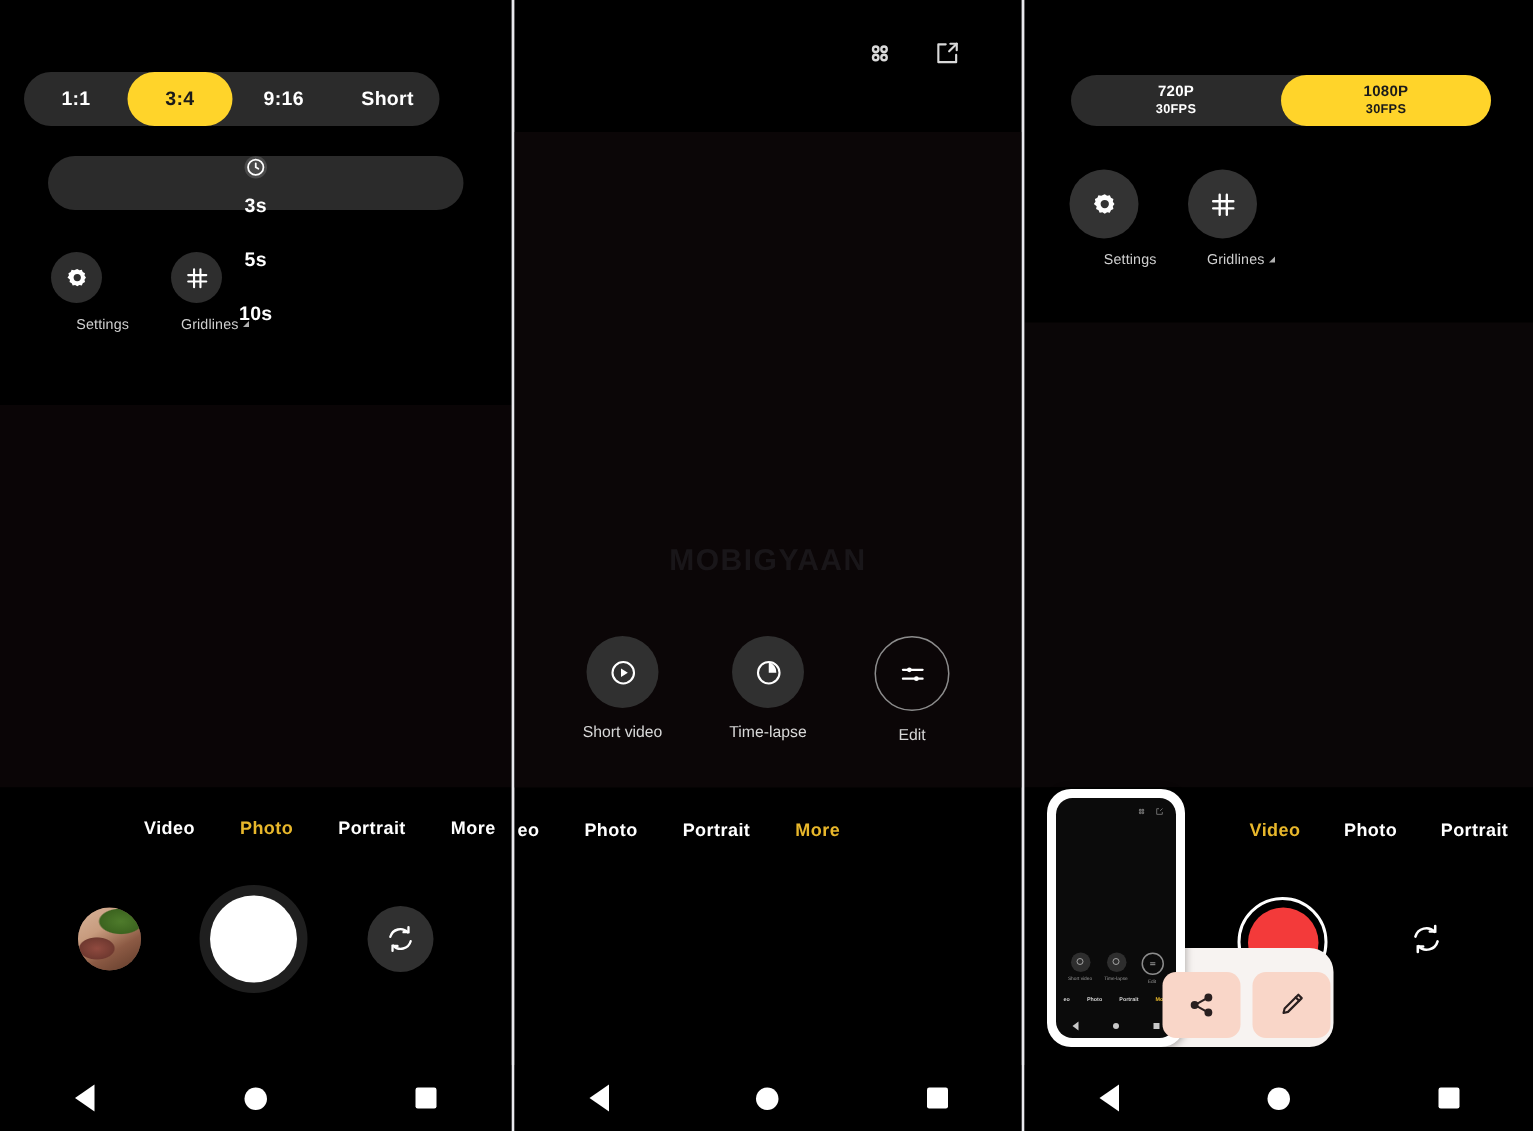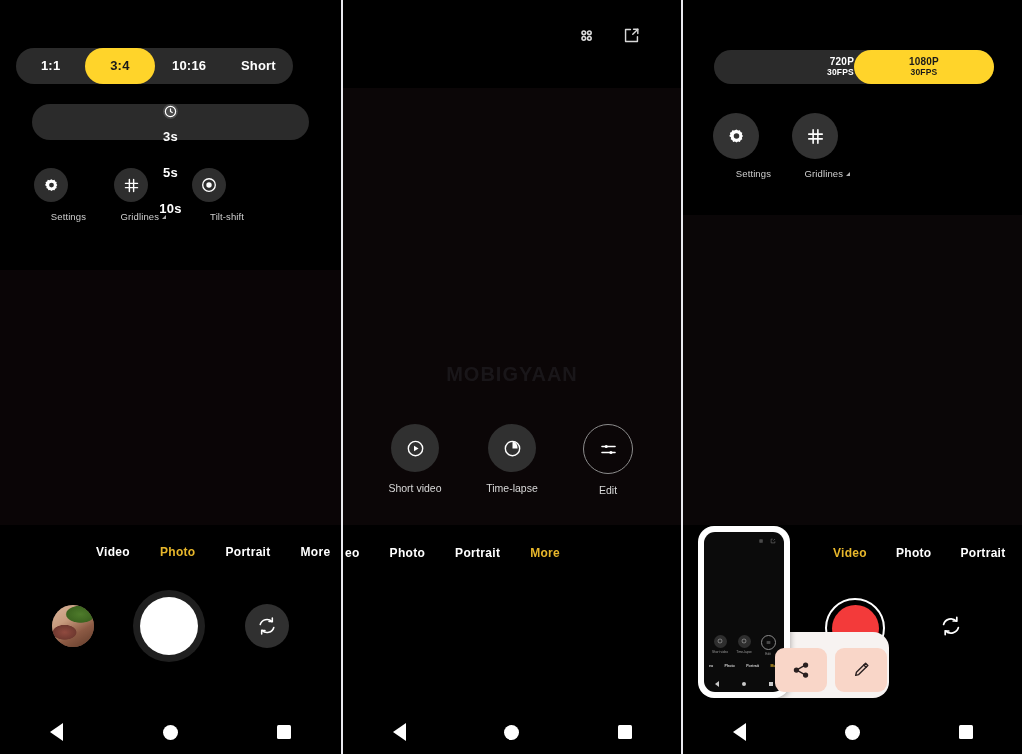--- a/index.html
+++ b/index.html
@@ -307,21 +307,21 @@
 
   <div class="panel panel-1">
 
     <div class="topsheet" style="height:270px"></div>
     <div class="viewfinder" style="top:270px;height:255px"></div>
     <div class="topsheet" style="top:525px;height:229px"></div>
 
     <div class="pill" style="left:16px; top:48px; width:277px;">
       <div class="seg">1:1</div>
       <div class="seg active-yellow">3:4</div>
-      <div class="seg">10:16</div>
+      <div class="seg">9:16</div>
       <div class="seg">Short</div>
     </div>
 
     <div class="pill" style="left:32px; top:104px; width:277px;flex-direction:column;">
       <div class="seg active-grey">
         <span>
           <svg width="15" height="15" viewBox="0 0 24 24" fill="none" stroke="#ffffff" stroke-width="1.9">
             <circle cx="12" cy="12" r="8.2"></circle>
               <path d="M12 7.8V12l2.8 1.7" stroke-linecap="round"></path>
           </svg>
@@ -344,29 +344,20 @@
 
     <div class="tool" style="left:96px; top:168px;">
       <div class="circle">
         <svg width="17" height="17" viewBox="0 0 24 24" fill="none" stroke="#ffffff" stroke-width="2" stroke-linecap="round">
           <path d="M9 3.5v17M15 3.5v17M3.5 9h17M3.5 15h17"></path>
         </svg>
       </div>
       <div class="label"><span>Gridlines</span><i class="caret"></i></div>
     </div>
 
-    <div class="tool" style="left:174px; top:168px;">
-      <div class="circle">
-        <svg width="18" height="18" viewBox="0 0 24 24" fill="none" stroke="#ffffff" stroke-width="1.8">
-          <circle cx="12" cy="12" r="8.4"></circle>
-            <circle cx="12" cy="12" r="3.6" fill="#ffffff" stroke="none"></circle>
-        </svg>
-      </div>
-      <div class="label"><span>Tilt-shift</span></div>
-    </div>
 
     <div class="modes" style="left:96px; top:545px; gap:30px;">
       <span class="mode">Video</span>
       <span class="mode active">Photo</span>
       <span class="mode">Portrait</span>
       <span class="mode">More</span>
     </div>
 
     <div class="thumb-circle" style="left:52px; top:605px;">
       <div class="food"></div>
@@ -477,21 +468,21 @@
 
   <div class="divider"></div>
 
   <div class="panel panel-3">
 
     <div class="topsheet" style="height:215px"></div>
     <div class="viewfinder" style="top:215px;height:310px;background:#0a0607;"></div>
     <div class="topsheet" style="top:525px;height:229px"></div>
 
     <div class="pill" style="left:31px; top:50px; width:280px; height:34px;">
-      <div class="seg stacked" style="height:25px;align-items:flex-end;">
+      <div class="seg stacked" style="height:25px;">
         <span>720P</span>
         <span class="sub">30FPS</span>
       </div>
       <div class="seg stacked active-yellow" style="height:34px;">
         <span>1080P</span>
         <span class="sub">30FPS</span>
       </div>
     </div>
 
     <div class="tool" style="left:18px; top:113px;">

